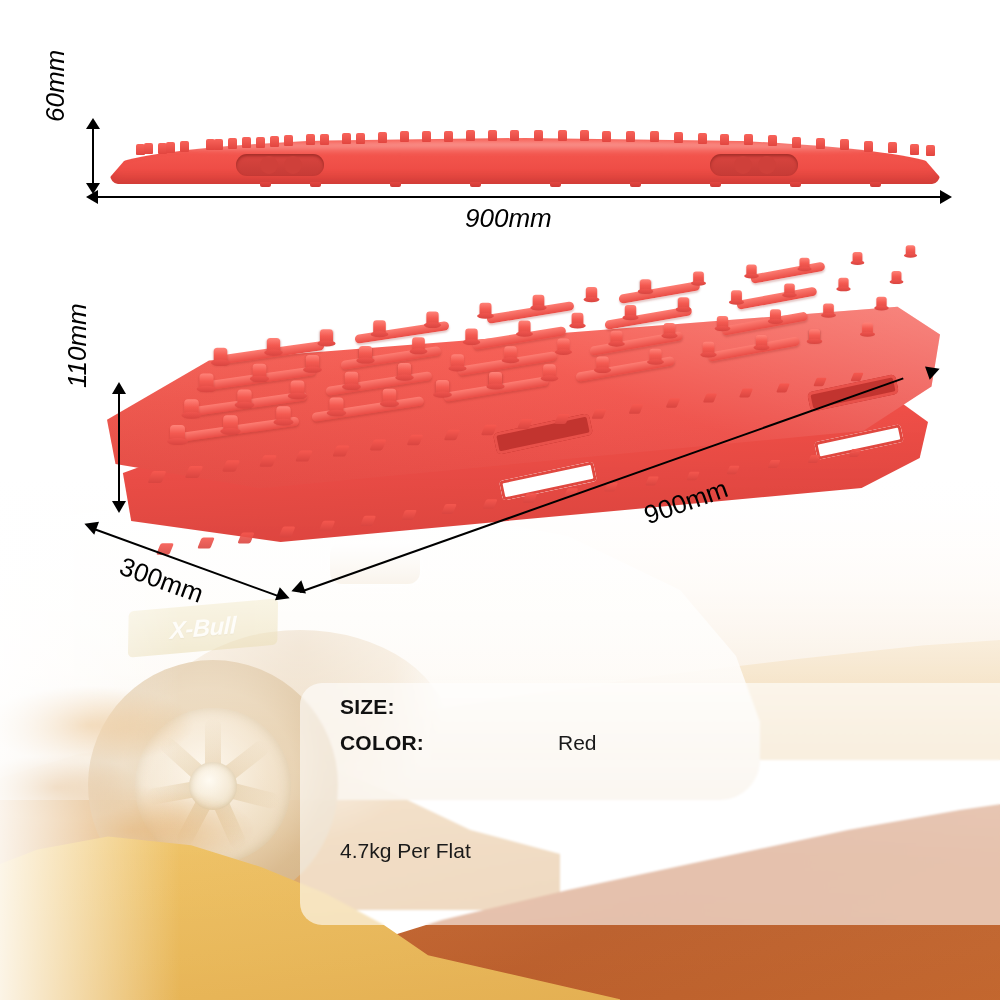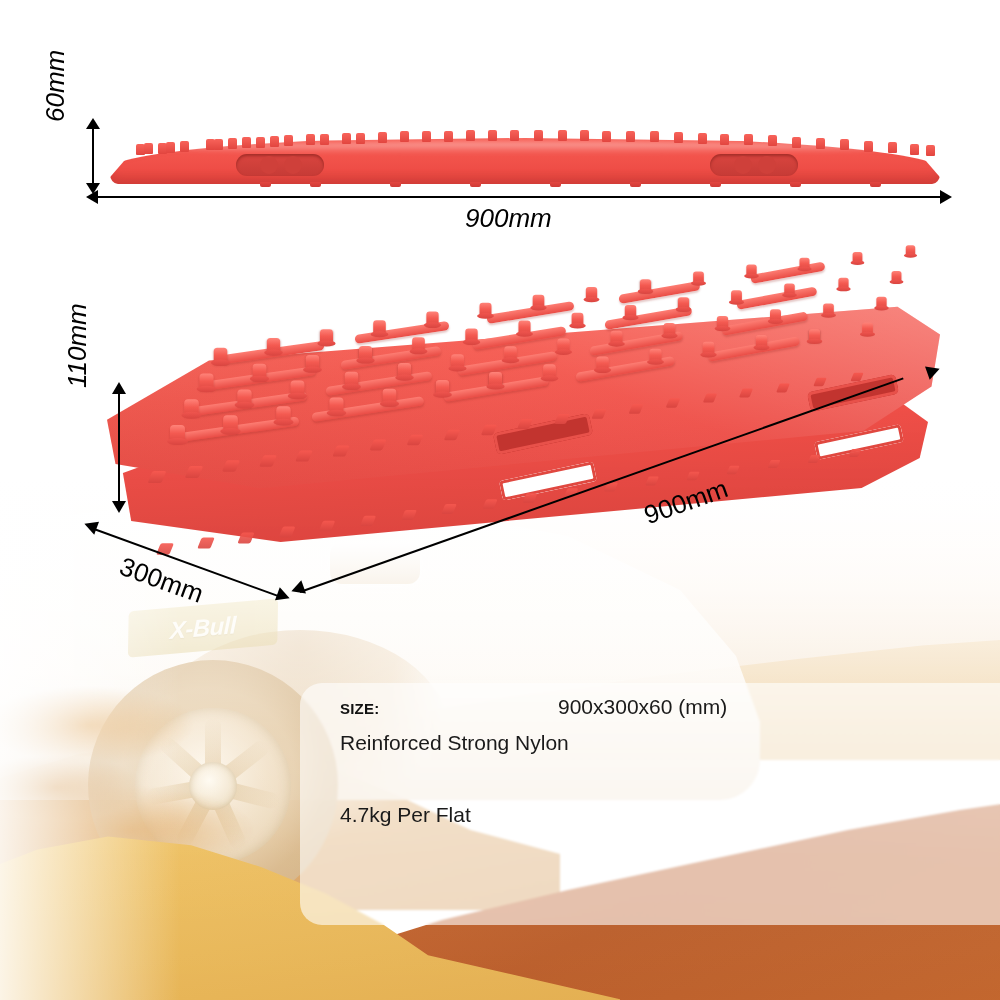--- a/index.html
+++ b/index.html
@@ -261,21 +261,21 @@
     backdrop-filter: blur(1px);
   }
   .spec-rows {
     position:absolute; left:40px; top:12px; right:10px;
   }
   .spec-row { display:flex; align-items:baseline; height:36px; }
   .spec-key {
     width: 218px;
     font-family: "Liberation Sans", sans-serif;
     font-weight: 700;
-    font-size: 15px;
+    font-size: 21px;
     color:#111;
     letter-spacing: .2px;
   }
   .spec-val {
     font-family: "Liberation Sans", sans-serif;
     font-weight: 400;
     font-size: 21px;
     color:#1a1a1a;
   }
 </style>
@@ -531,24 +531,26 @@
 
   <div class="dim-line" style="left:300px; top:591px; width:640px; height:2px; transform:rotate(-19.5deg); transform-origin:left center;"></div>
   <div class="arrowhead" style="left:291px; top:582px; border-top:7px solid transparent; border-bottom:7px solid transparent; border-right:13px solid #000; transform:rotate(-19.5deg);"></div>
   <div class="arrowhead" style="left:927px; top:364px; border-top:7px solid transparent; border-bottom:7px solid transparent; border-left:13px solid #000; transform:rotate(-19.5deg);"></div>
   <div class="dim-label" style="left:640px; top:502px; font-size:26px; font-style:normal; transform:rotate(-19.5deg); transform-origin:left top;">900mm</div>
 
   <div class="spec-panel">
     <div class="spec-rows" id="spec-rows">
         <div class="spec-row">
           <div class="spec-key">SIZE:</div>
-          <div class="spec-val">900x300x60 (mm)</div>
         </div>
         <div class="spec-row">
-          <div class="spec-val">Reinforced Strong Nylon</div>
+          <div class="spec-key">COLOR:</div>
+          <div class="spec-val">Red</div>
+        </div>
+        <div class="spec-row">
         </div>
         <div class="spec-row">
         </div>
         <div class="spec-row">
           <div class="spec-val">4.7kg Per Flat</div>
         </div>
       </div>
   </div>
 
 </div>

